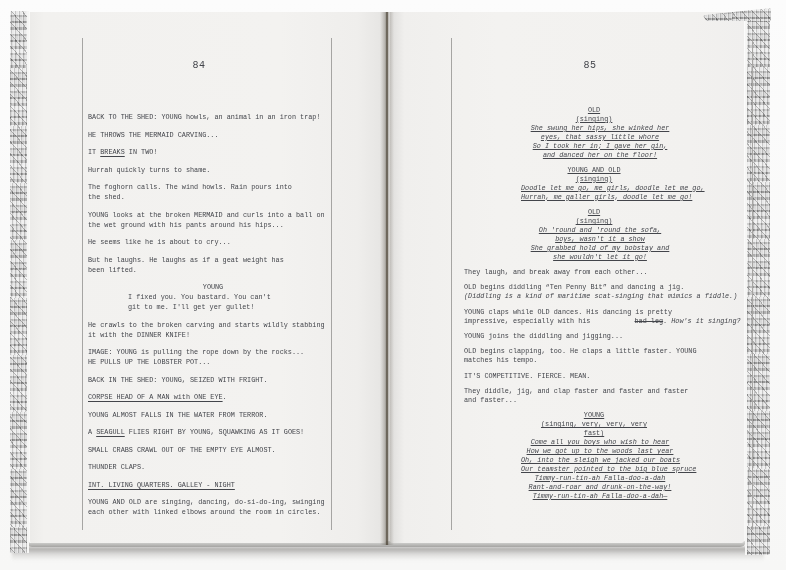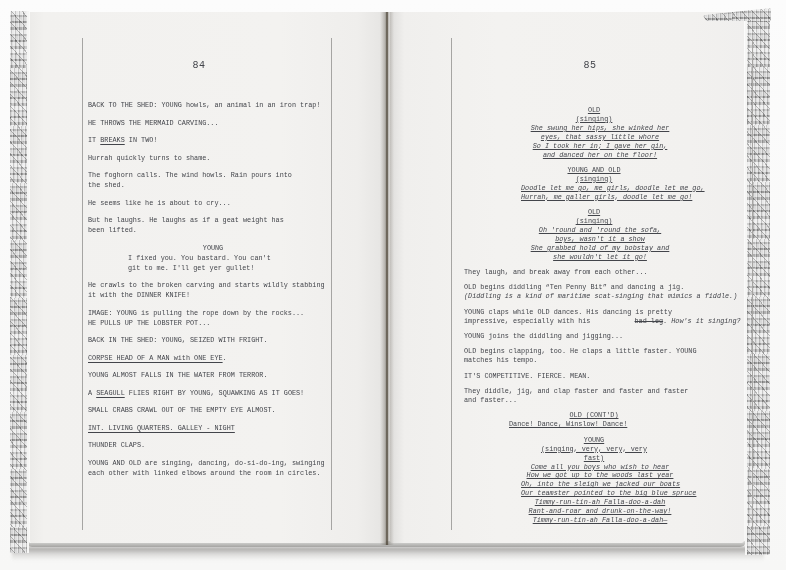--- a/index.html
+++ b/index.html
@@ -61,21 +61,21 @@
   .rule-l2{left:331px;}
   .rule-r1{left:451px;}
   .rule-r2{left:752px;}
 
   .page-num{position:absolute;z-index:5;top:60px;width:80px;text-align:center;font-size:10px;letter-spacing:.5px;}
   .page-num-left{left:159px;}
   .page-num-right{left:550px;}
 
   
   .text-col{position:absolute;z-index:5;font-size:6.8px;}
-  .text-left{left:88px;top:100px;width:246px;font-family:Liberation Mono, monospace;--lh:10px;--pg:7.5px;}
+  .text-left{left:88px;top:112px;width:246px;font-family:Liberation Mono, monospace;--lh:10px;--pg:7.5px;}
   .text-right{left:464px;top:106px;width:282px;--lh:8.9px;--pg:6.5px;}
   .text-col .line,.text-col .dline,.text-col .cue,.text-col .paren{line-height:var(--lh);white-space:pre;}
   .action{margin-bottom:var(--pg);}
   .dialogue{margin-bottom:var(--pg);}
   .text-left .dialogue{margin-left:40px;width:170px;}
   .text-right .dialogue{margin-left:45px;width:170px;text-decoration:underline;}
   .cue,.paren{text-align:center;}
   .text-right .dline.i{padding-left:12px;}
   .i{font-style:italic;text-align:center;}
   .u{text-decoration:underline;text-underline-offset:1.5px;}
@@ -116,20 +116,24 @@
         <div class="line"><span>IT </span><span class="u">BREAKS</span><span> IN TWO!</span></div>
       </div>
       <div class="action">
         <div class="line">Hurrah quickly turns to shame.</div>
       </div>
       <div class="action">
         <div class="line">The foghorn calls. The wind howls. Rain pours into</div>
         <div class="line">the shed.</div>
       </div>
       <div class="action">
+        <div class="line">YOUNG looks at the broken MERMAID and curls into a ball on</div>
+        <div class="line">the wet ground with his pants around his hips...</div>
+      </div>
+      <div class="action">
         <div class="line">He seems like he is about to cry...</div>
       </div>
       <div class="action">
         <div class="line">But he laughs. He laughs as if a geat weight has</div>
         <div class="line">been lifted.</div>
       </div>
       <div class="dialogue">
         <div class="cue">YOUNG</div>
         <div class="dline">I fixed you. You bastard. You can't</div>
         <div class="dline">git to me. I'll get yer gullet!</div>
@@ -151,24 +155,24 @@
       <div class="action">
         <div class="line">YOUNG ALMOST FALLS IN THE WATER FROM TERROR.</div>
       </div>
       <div class="action">
         <div class="line"><span>A </span><span class="u">SEAGULL</span><span> FLIES RIGHT BY YOUNG, SQUAWKING AS IT GOES!</span></div>
       </div>
       <div class="action">
         <div class="line">SMALL CRABS CRAWL OUT OF THE EMPTY EYE ALMOST.</div>
       </div>
       <div class="action">
+        <div class="line">THUNDER CLAPS.</div>
+      </div>
+      <div class="action">
         <div class="line"><span class="u">INT. LIVING QUARTERS. GALLEY - NIGHT</span></div>
-      </div>
-      <div class="action">
-        <div class="line">THUNDER CLAPS.</div>
       </div>
       <div class="action">
         <div class="line">YOUNG AND OLD are singing, dancing, do-si-do-ing, swinging</div>
         <div class="line">each other with linked elbows around the room in circles.</div>
       </div>
     </div>
   <div id="right-text" class="text-col text-right">
       <div class="dialogue">
         <div class="cue">OLD</div>
         <div class="paren">(singing)</div>
@@ -208,24 +212,20 @@
       <div class="action">
         <div class="line">OLD begins clapping, too. He claps a little faster. YOUNG</div>
         <div class="line">matches his tempo.</div>
       </div>
       <div class="action">
         <div class="line">IT'S COMPETITIVE. FIERCE. MEAN.</div>
       </div>
       <div class="action">
         <div class="line">They diddle, jig, and clap faster and faster and faster</div>
         <div class="line">and faster...</div>
-      </div>
-      <div class="dialogue">
-        <div class="cue">OLD (CONT'D)</div>
-        <div class="dline">Dance! Dance, Winslow! Dance!</div>
       </div>
       <div class="dialogue">
         <div class="cue">YOUNG</div>
         <div class="paren">(singing, very, very, very</div>
         <div class="paren">fast)</div>
         <div class="dline i">Come all you boys who wish to hear</div>
         <div class="dline i">How we got up to the woods last year</div>
         <div class="dline i">Oh, into the sleigh we jacked our boats</div>
         <div class="dline i">Our teamster pointed to the big blue spruce</div>
         <div class="dline i">Timmy-run-tin-ah Falla-doo-a-dah</div>

